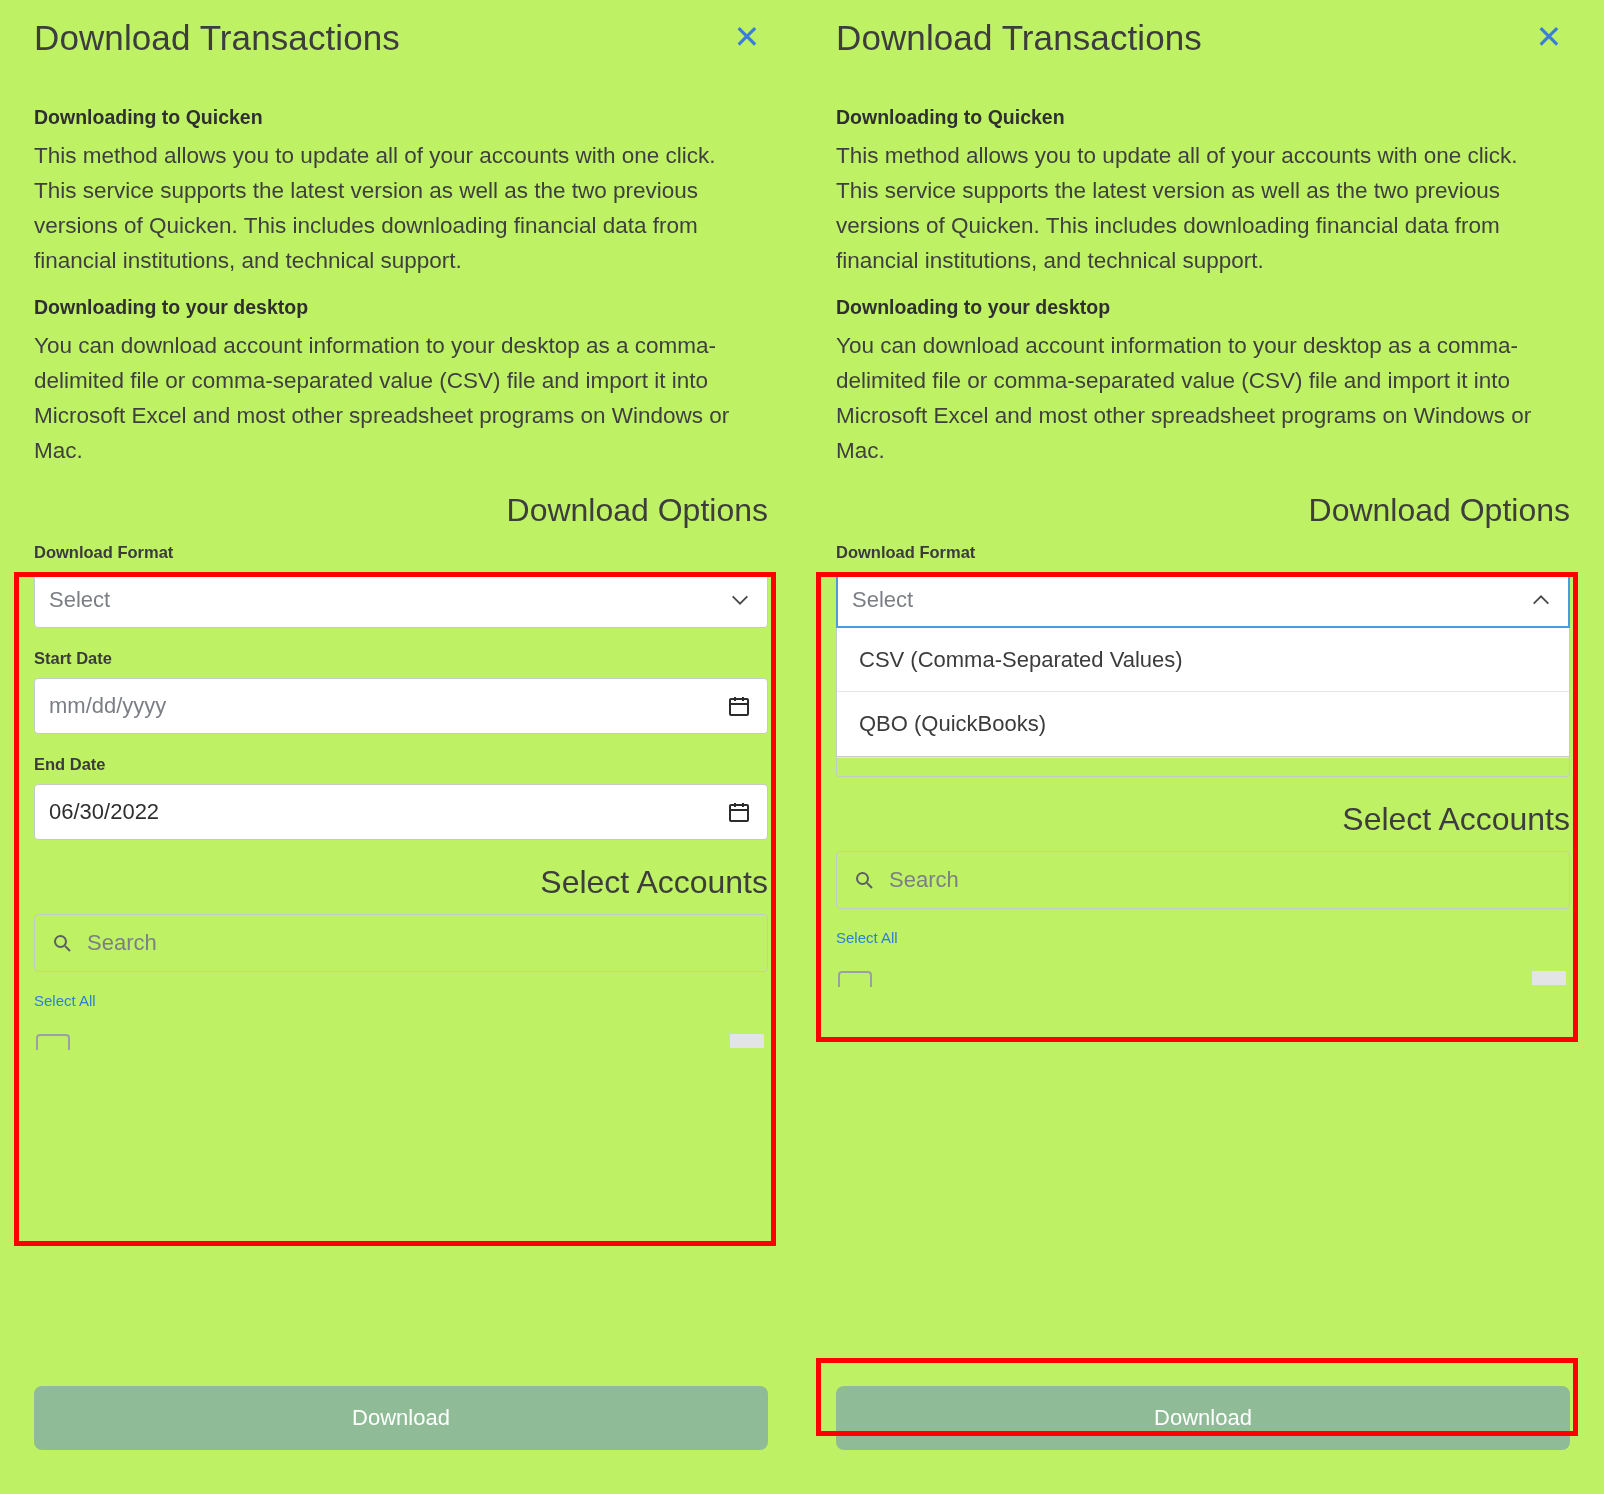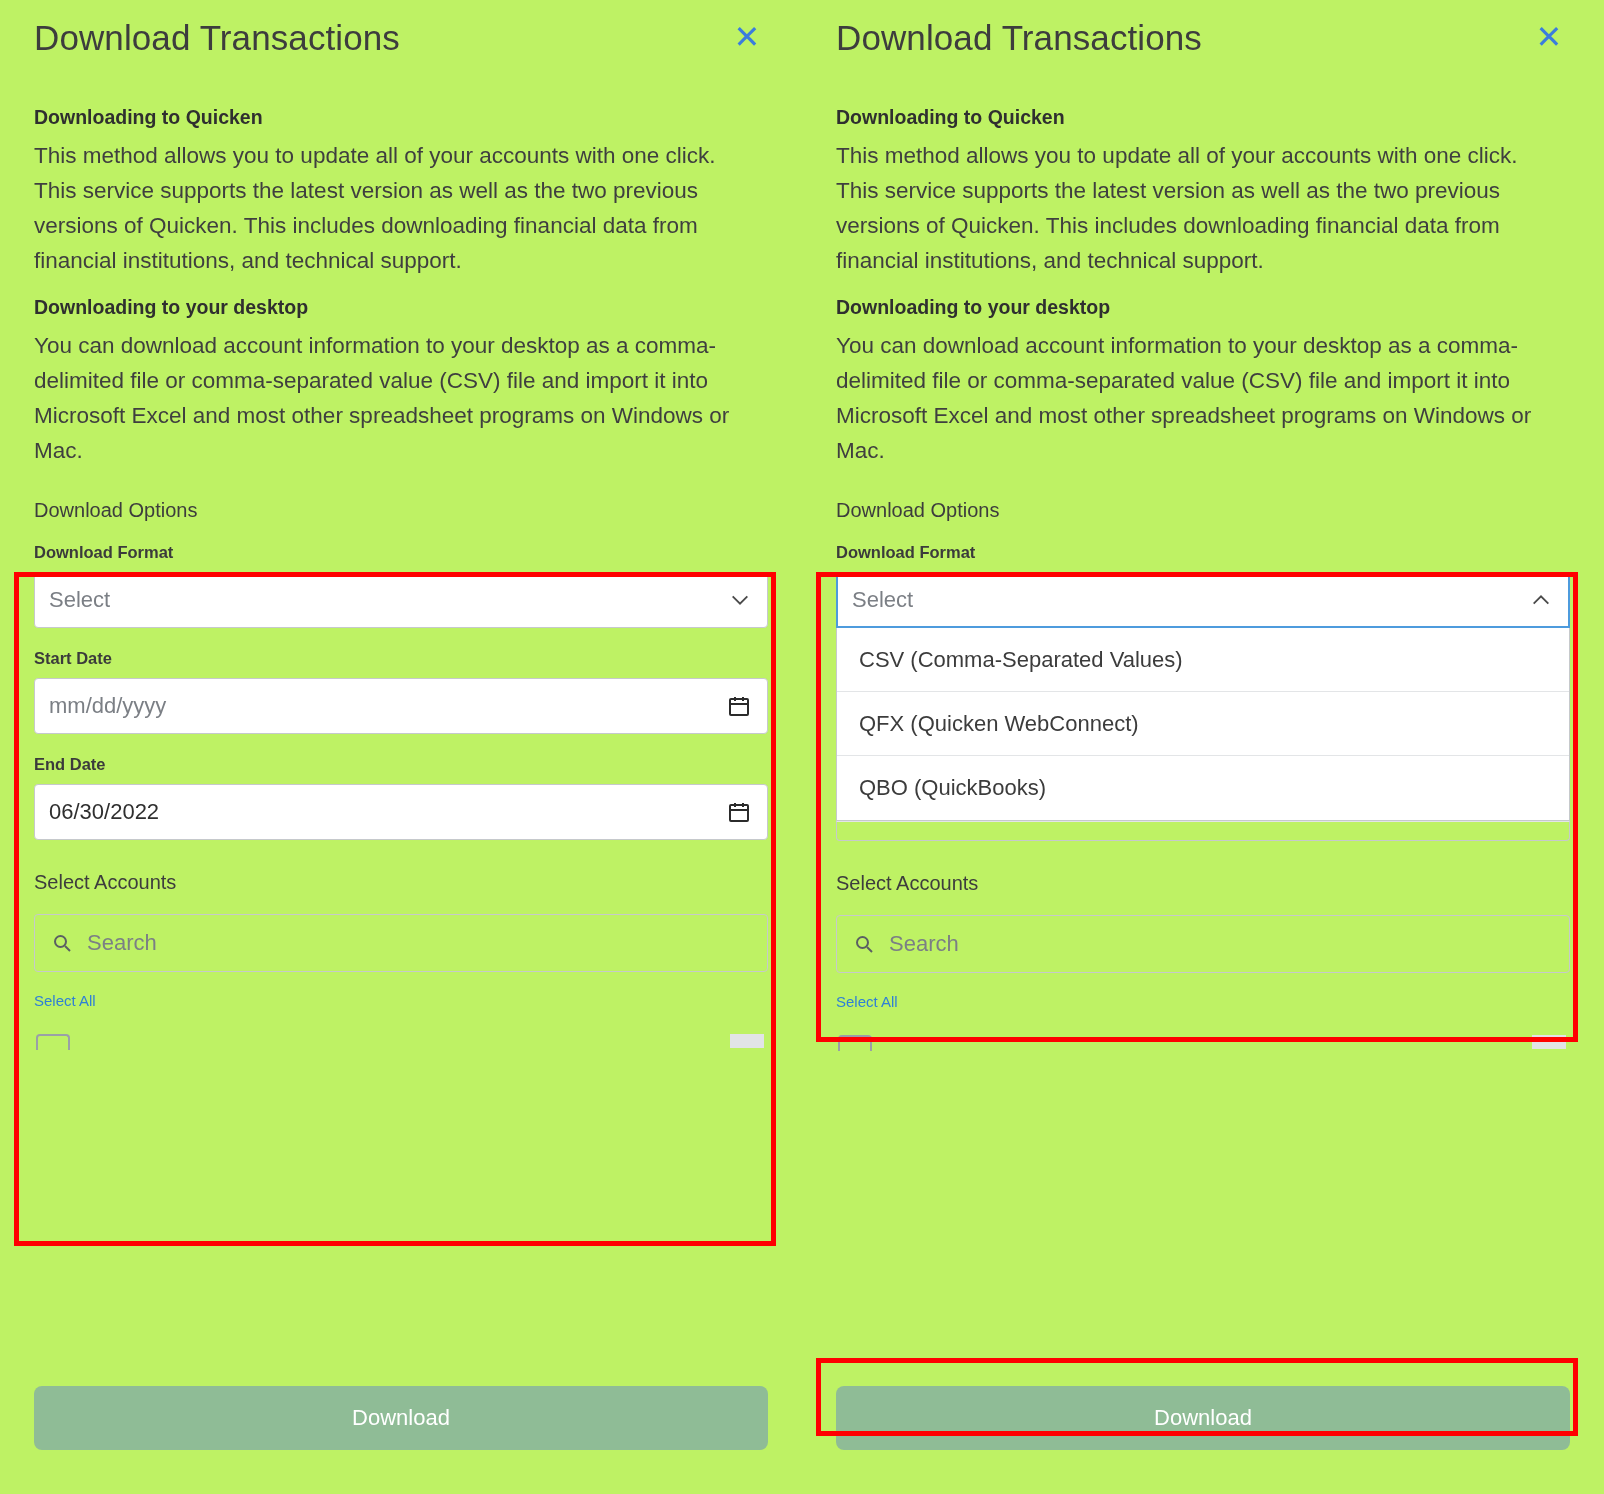--- a/index.html
+++ b/index.html
@@ -72,25 +72,26 @@
   .sec-body {
     font-size: 22.5px;
     line-height: 35px;
     color: #3f3f3f;
     font-weight: 400;
     max-width: 716px;
   }
 
   
   .block-title {
-    font-size: 20px;
+    font-size: 32px;
     font-weight: 400;
     color: #3d3d3d;
     line-height: 40px;
     margin: 22px 0 12px 0;
+    text-align: right;
   }
   .field-label {
     font-size: 16.5px;
     font-weight: bold;
     color: #3b3b3b;
     margin-bottom: 10px;
     line-height: 20px;
   }
   .input-box {
     position: relative;
@@ -340,21 +341,20 @@
         <span>Select</span>
         <span class="caret">
           <svg viewBox="0 0 24 24" width="22" height="22" fill="none" stroke="#4a4a4a" stroke-width="2">
               <path d="M4 16 L12 8 L20 16"></path>
             </svg>
         </span>
       </div>
 
       <div class="dd-list">
         <div class="dd-item">CSV (Comma-Separated Values)</div>
-        <div class="dd-item">QFX (Quicken WebConnect)</div>
         <div class="dd-item">QBO (QuickBooks)</div>
       </div>
       <div class="dd-trailing"></div>
 
       <div class="block-title">Select Accounts</div>
       <div class="search-box">
         <span class="search-icon">
           <svg viewBox="0 0 20 20" width="20" height="20" fill="none" stroke="#5b5f63" stroke-width="2">
               <circle cx="8.5" cy="8.5" r="5.5"></circle>
               <path d="M13 13 L18 18"></path>

